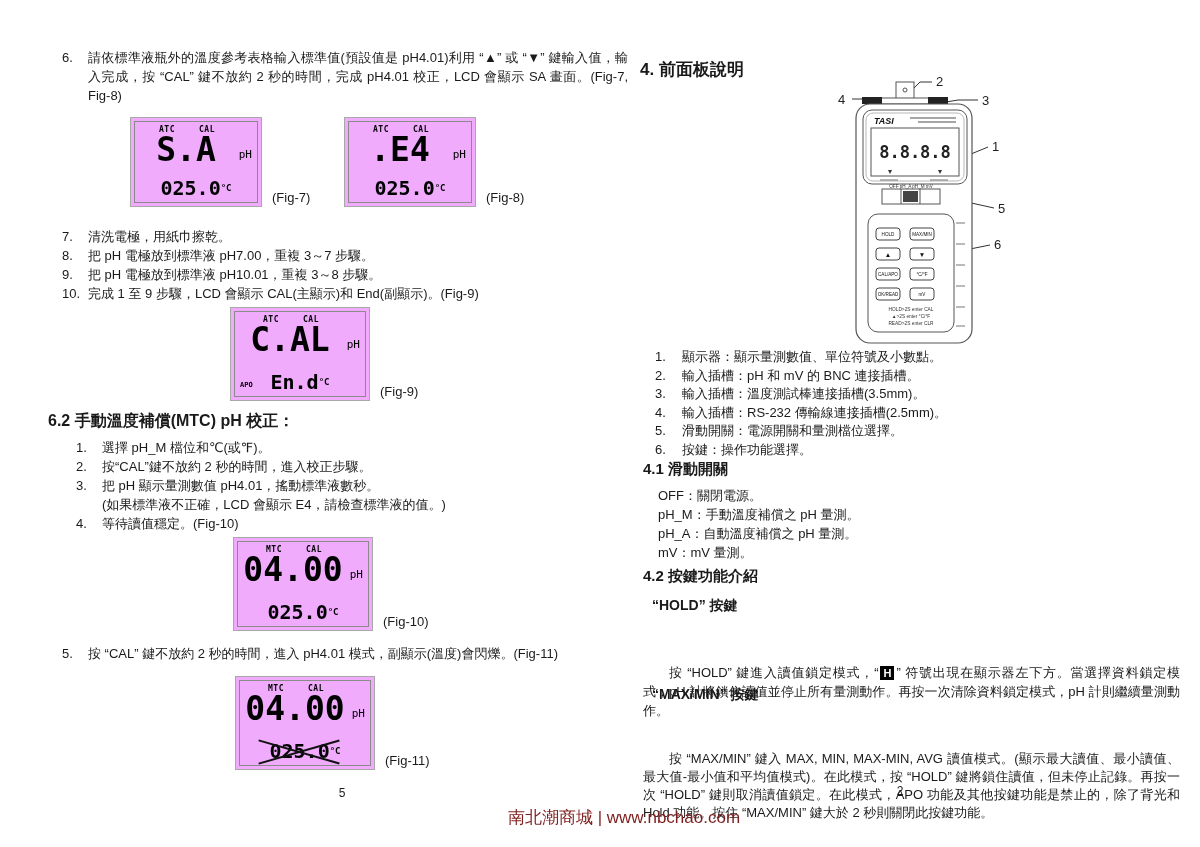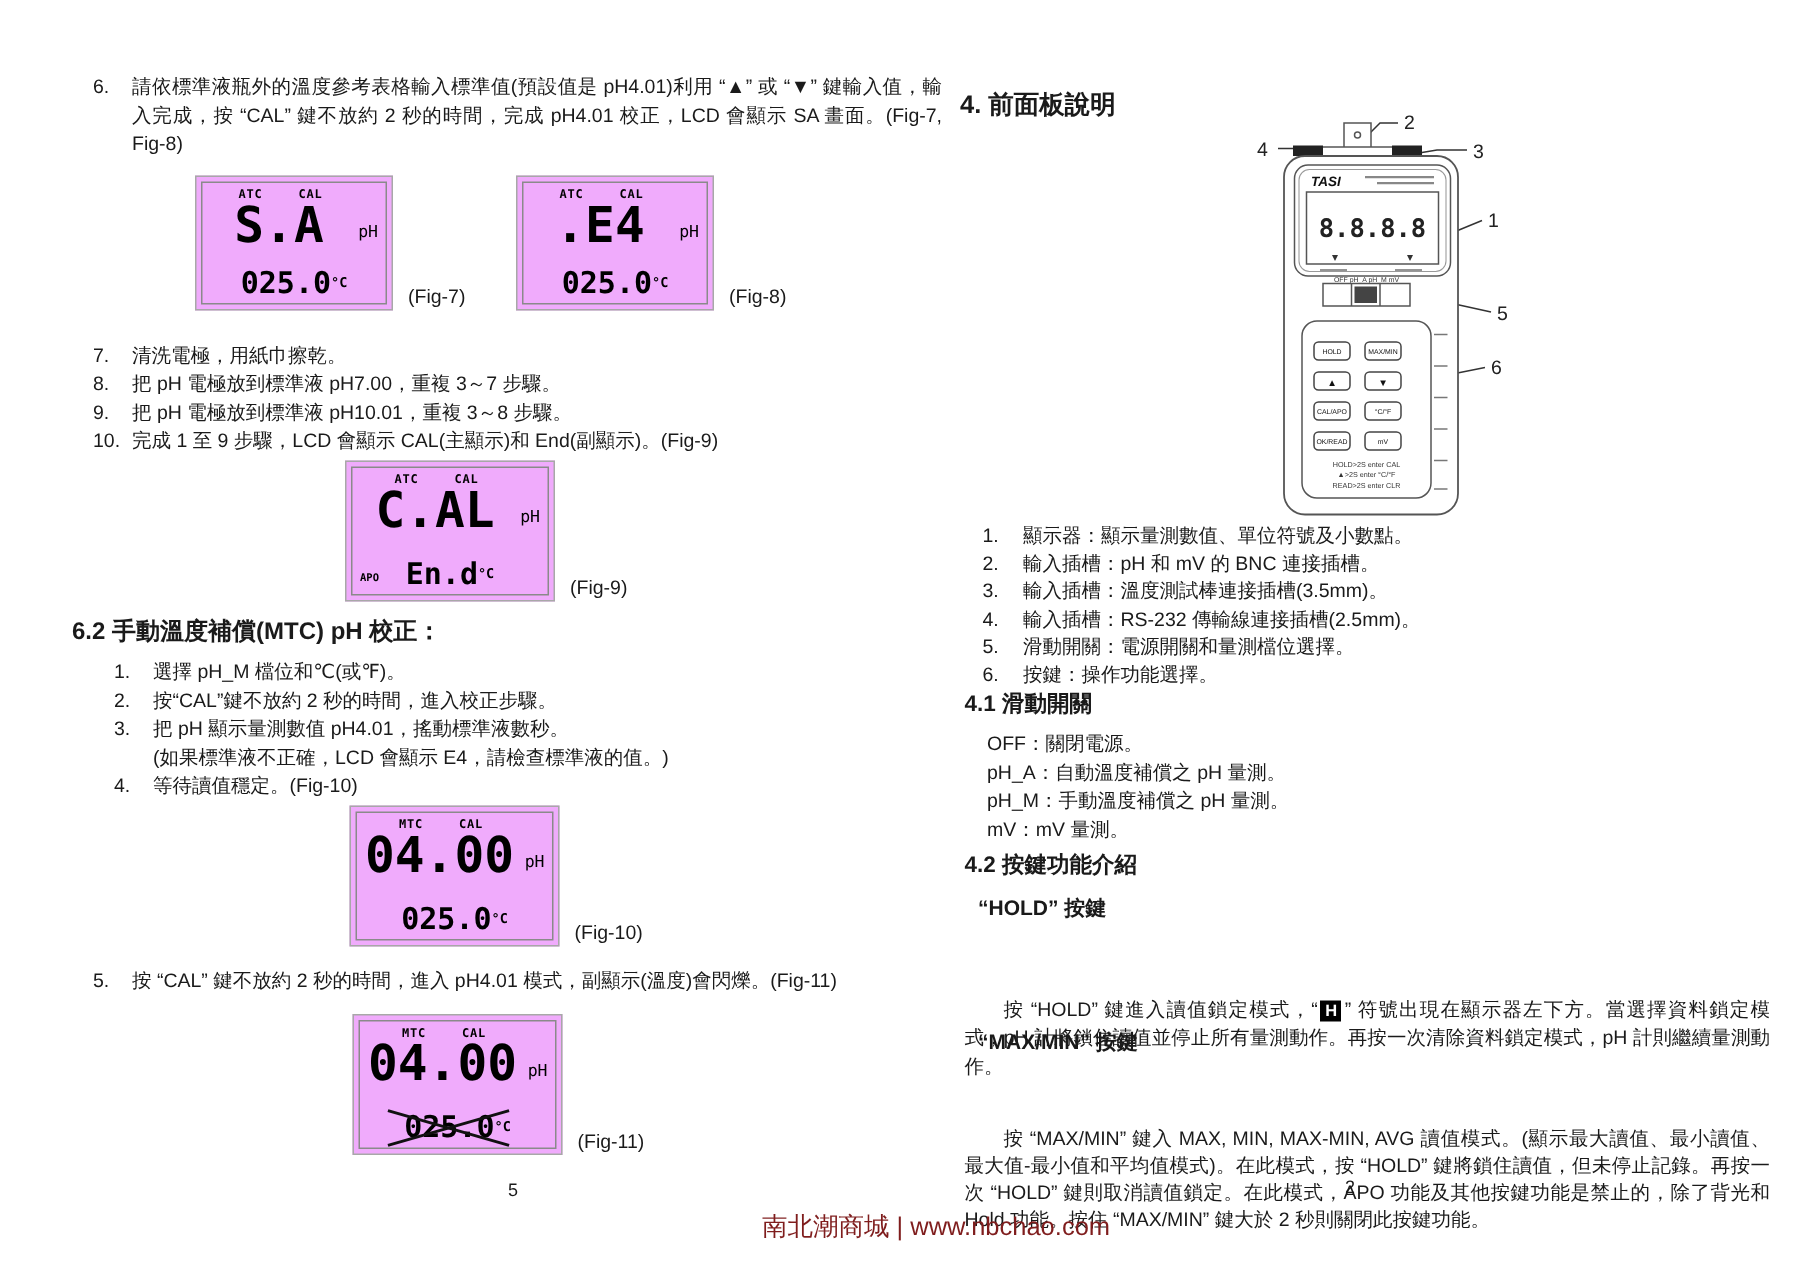--- a/index.html
+++ b/index.html
@@ -290,22 +290,22 @@
       </div>
     <div class="li">
         <span class="num">6.</span>
         <span class="txt">按鍵：操作功能選擇。</span>
       </div>
   </div>
 
   <div class="abs h3" style="left:643px;top:460px;">4.1 滑動開關</div>
   <div class="abs doc" style="left:658px;top:486px;width:510px;">
     <div>OFF：關閉電源。</div>
+    <div>pH_M：手動溫度補償之 pH 量測。</div>
     <div>pH_A：自動溫度補償之 pH 量測。</div>
-    <div>pH_M：手動溫度補償之 pH 量測。</div>
     <div>mV：mV 量測。</div>
   </div>
 
   <div class="abs h3" style="left:643px;top:567px;">4.2 按鍵功能介紹</div>
 
   <div class="abs h4" style="left:652px;top:597px;">“HOLD” 按鍵</div>
   <div class="abs para" style="left:643px;top:619px;width:537px;">
     <span>按 “HOLD” 鍵進入讀值鎖定模式，“</span><span class="hsym">H</span><span>” 符號出現在顯示器左下方。當選擇資料鎖定模式，pH 計將鎖住讀值並停止所有量測動作。再按一次清除資料鎖定模式，pH 計則繼續量測動作。</span>
   </div>
 

